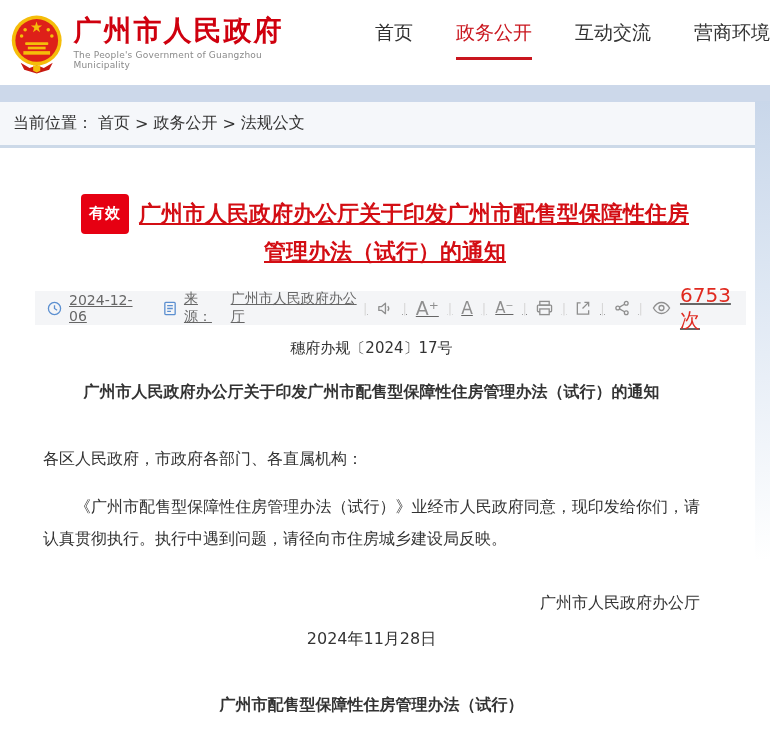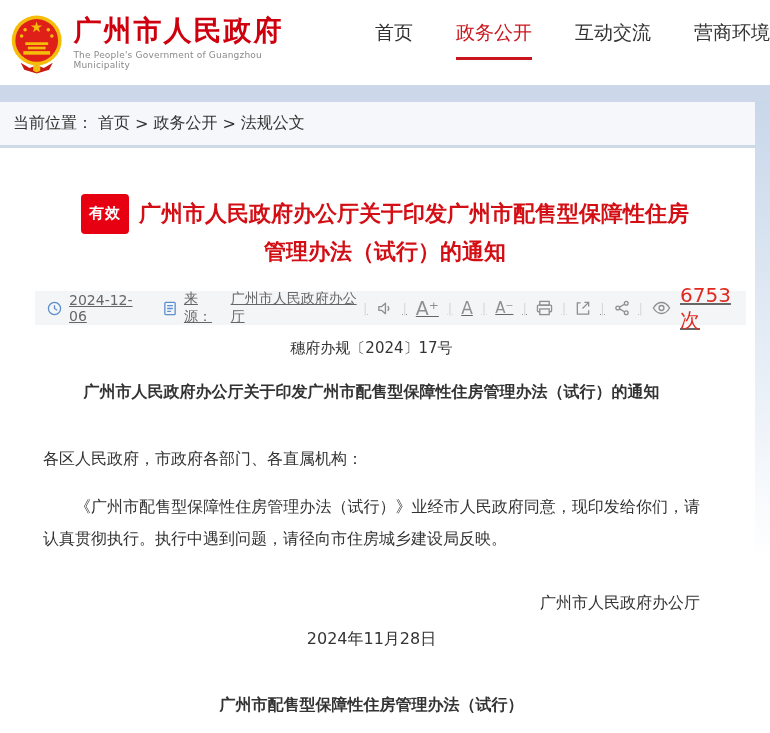--- a/index.html
+++ b/index.html
@@ -24,21 +24,21 @@
   .breadcrumb-bar { height:46px; background:#f5f7fa; border-bottom:3px solid #ccd9e8;
      display:flex; align-items:center; padding-left:13px; font-size:16px; color:#333; }
   .breadcrumb-bar span { margin-right:5px; }
   .crumb-link { cursor:pointer; }
   .right-strip { position:absolute; top:101px; right:0; width:15px; height:460px;
      background:linear-gradient(to bottom,#c9d7ea 0%,#dbe5f2 35%,rgba(255,255,255,0) 100%); pointer-events:none; }
 
   
   .title-wrap { margin-top:46px; text-align:center; }
   .article-title { display:inline-block; width:620px; font-size:22px; line-height:35px;
-     font-weight:bold; color:#d30e14; }
+     font-weight:bold; color:#d30e14;text-decoration:underline; }
   .status-badge { display:inline-block; background:#e60012; color:#fff; font-size:15px; font-weight:bold;
      padding:2px 8px 3px; border-radius:4px; margin-right:10px; vertical-align:3px; letter-spacing:1px; }
 
   .meta-bar { margin:22px 24px 0 35px; height:34px; background:#f4f5f7; display:flex;
      align-items:center; padding:0 12px; font-size:14px; color:#666;text-decoration:underline; }
   .meta-left { display:flex; align-items:center; gap:7px; }
   .meta-right { margin-left:auto; display:flex; align-items:center; gap:9px; }
   .meta-icon { display:inline-flex; align-items:center; }
   .divider { color:#d8d8d8; font-size:13px; }
   .font-btn { color:#8f8f8f; cursor:pointer; font-size:17px; line-height:1; }

